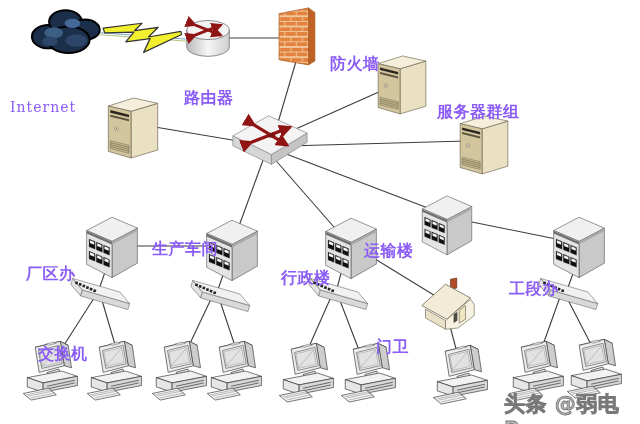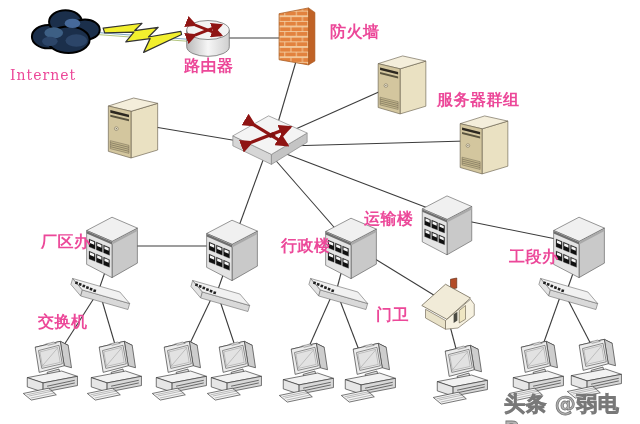--- a/index.html
+++ b/index.html
@@ -1,22 +1,22 @@
 <!DOCTYPE html>
 <html><head>
 <meta charset="utf-8">
 <style>
   html,body{margin:0;padding:0;background:#fff;}
   #canvas{position:relative;width:640px;height:424px;background:#ffffff;overflow:hidden;
           font-family:"Liberation Sans",sans-serif;}
   #wires{position:absolute;left:0;top:0;z-index:1;}
   .node{position:absolute;z-index:2;}
   .node svg{display:block;width:100%;height:100%;}
-  .lbl{position:absolute;z-index:3;font:bold 16px "Liberation Serif",serif;color:#ec4899;
-       white-space:nowrap;letter-spacing:0.5px;}
+  .lbl{position:absolute;z-index:3;font:bold 16px "Liberation Serif",serif;color:#8b5cf6;
+       white-space:nowrap;letter-spacing:0.5px;margin-top:32px;}
   .lbl-en{font:14px "DejaVu Serif",serif;letter-spacing:1px;}
   .wm{position:absolute;left:504px;top:390px;z-index:4;
       font:bold 21px "DejaVu Sans",sans-serif;color:#b3b3b3;
       -webkit-text-stroke:0.8px #787878;letter-spacing:0.5px;}
   #defs-holder{position:absolute;width:0;height:0;overflow:hidden;}
 </style>
 </head>
 <body>
 
 <div id="canvas">
@@ -318,22 +318,23 @@
     </div>
   <div class="node" style="left:566px;top:336px;width:66px;height:74px">
       <svg viewBox="0 0 100 112">
         <use href="#sym-pc"></use>
       </svg>
     </div>
 
   <div class="lbl lbl-en" style="left:10px;top:67px">Internet</div>
   <div class="lbl" style="left:184px;top:56px">路由器</div>
   <div class="lbl" style="left:330px;top:22px">防火墙</div>
-  <div class="lbl" style="left:437px;top:90px">服务器群组</div>
-  <div class="lbl" style="left:41px;top:232px">厂区办</div>
+  <div class="lbl" style="left:437px;top:70px">服务器群组</div>
+  <div class="lbl" style="left:26px;top:232px">厂区办</div>
+  <div class="lbl" style="left:152px;top:207px">生产车间</div>
   <div class="lbl" style="left:281px;top:236px">行政楼</div>
   <div class="lbl" style="left:364px;top:209px">运输楼</div>
   <div class="lbl" style="left:509px;top:247px">工段办</div>
   <div class="lbl" style="left:376px;top:305px">门卫</div>
   <div class="lbl" style="left:38px;top:312px">交换机</div>
 
   <div class="wm">头条 @弱电Bar</div>
 
 </div>
 

